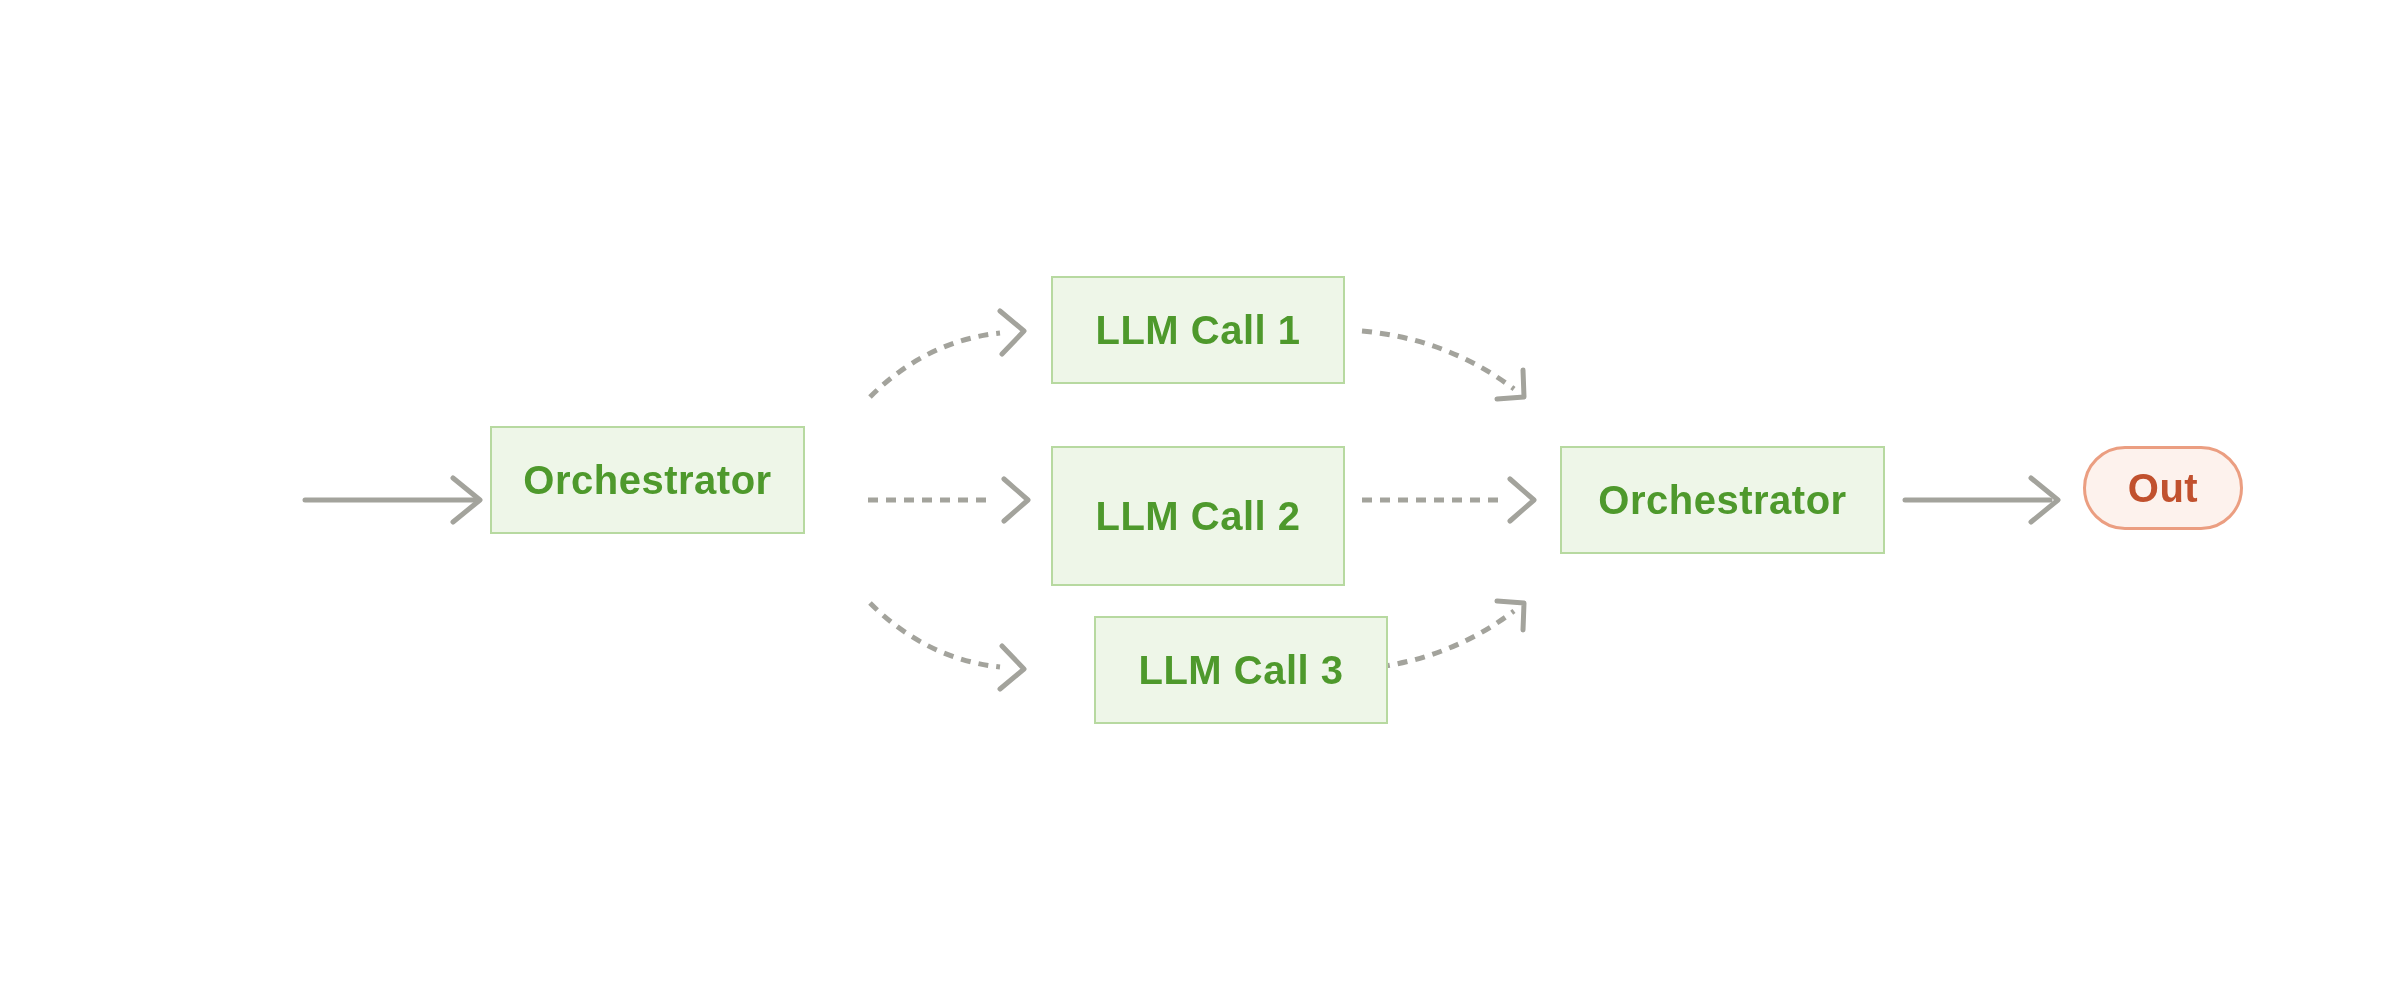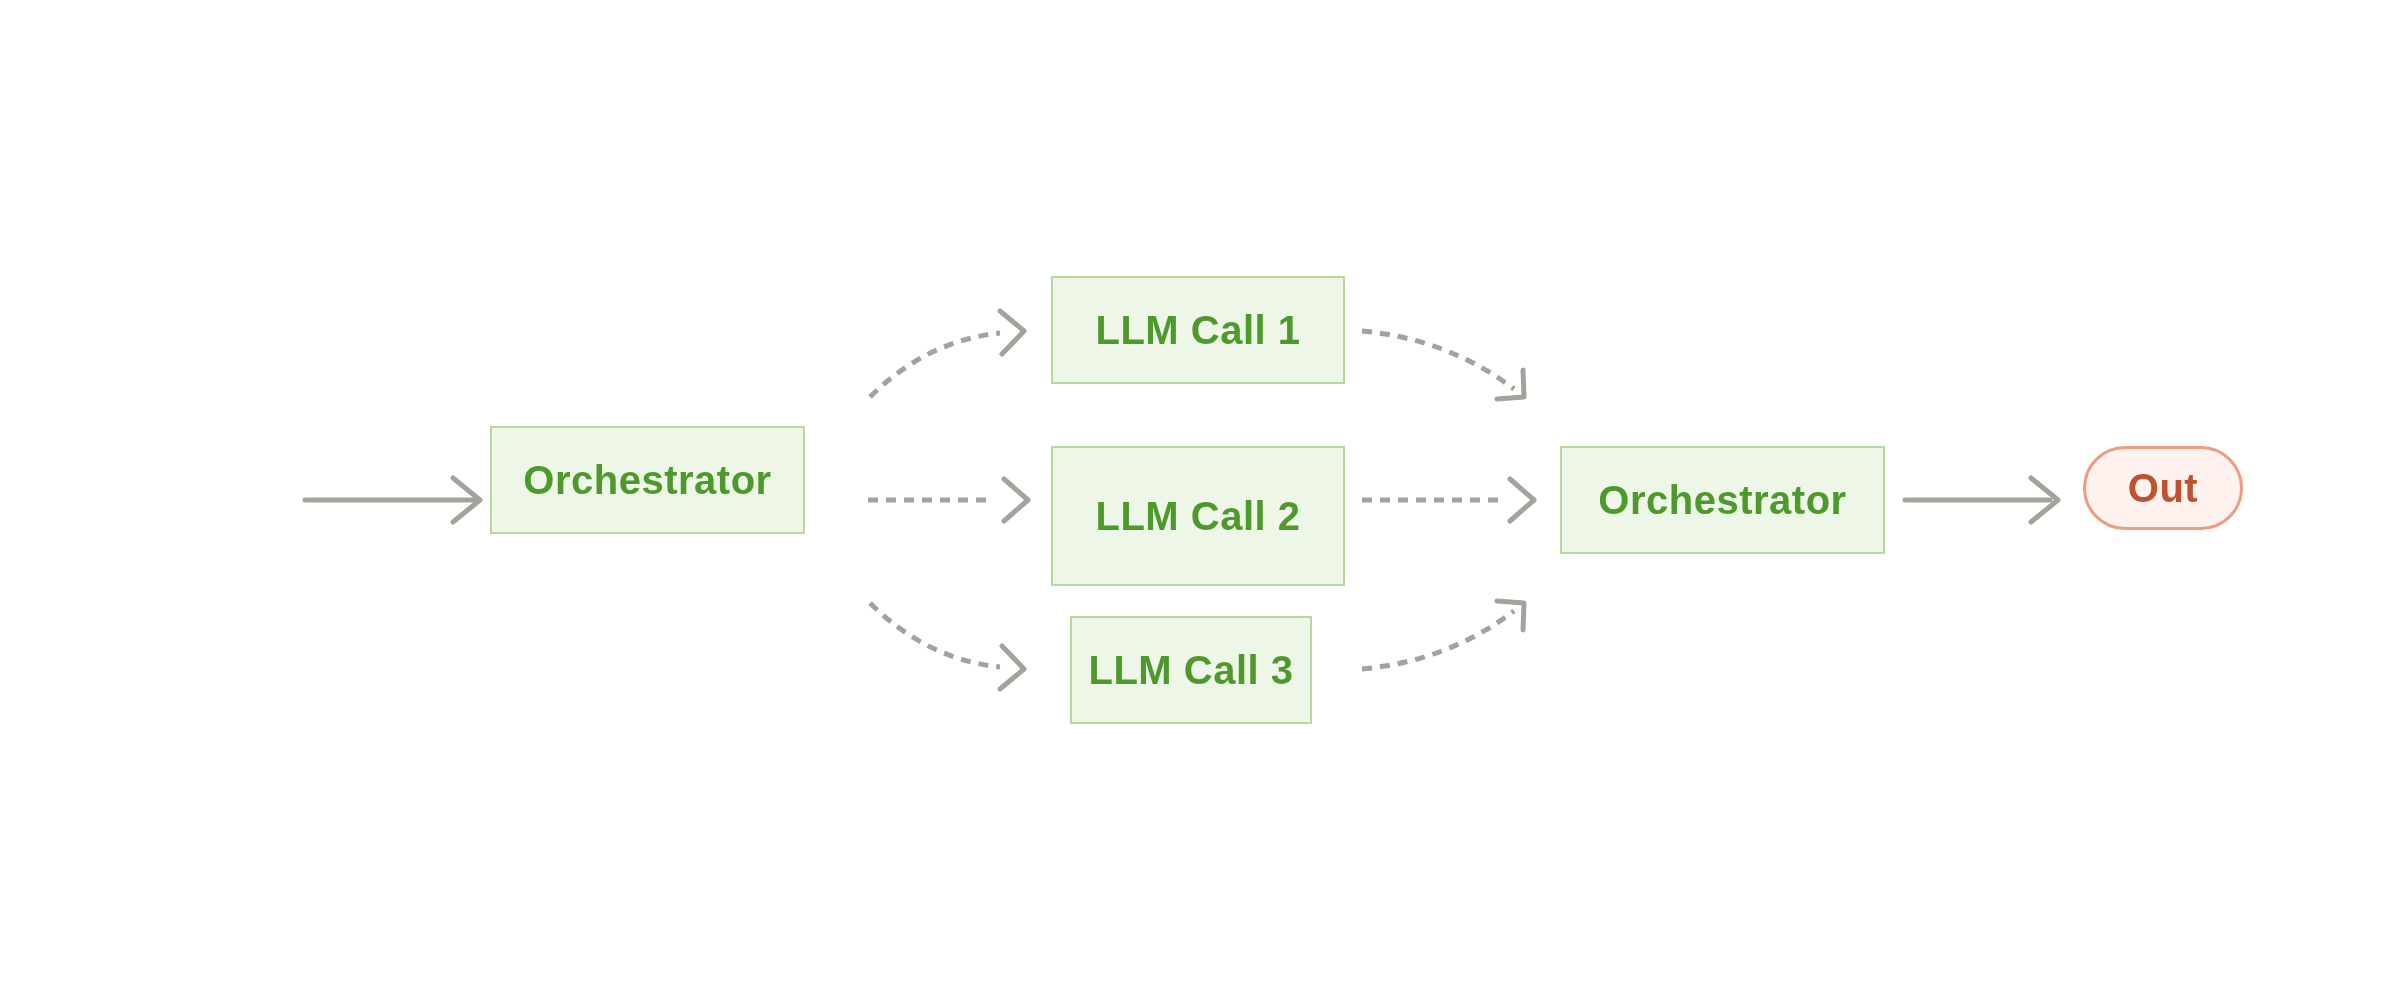--- a/index.html
+++ b/index.html
@@ -32,21 +32,21 @@
   .pill{
     background:var(--red_fill);
     border:3px solid var(--red_border);
     color:var(--red_text);
     border-radius:54px;
   }
   .node-in{left:163px; top:446px; width:126px; height:108px;}
   .node-orchestrator{left:490px; top:426px; width:315px; height:108px;}
   .node-llm1{left:1051px; top:276px; width:294px; height:108px;}
   .node-llm2{left:1051px; top:446px; width:294px; height:140px;}
-  .node-llm3{left:1070px; top:616px; width:242px; height:108px;}
+  .node-llm3{left:1094px; top:616px; width:294px; height:108px;}
   .node-synthesizer{left:1560px; top:446px; width:325px; height:108px;}
   .node-out{left:2083px; top:446px; width:160px; height:84px;}
 </style>
 </head>
 <body>
 
 <div class="canvas">
 
   <svg class="edges-svg" viewBox="0 0 2401 1000" xmlns="http://www.w3.org/2000/svg">
 

